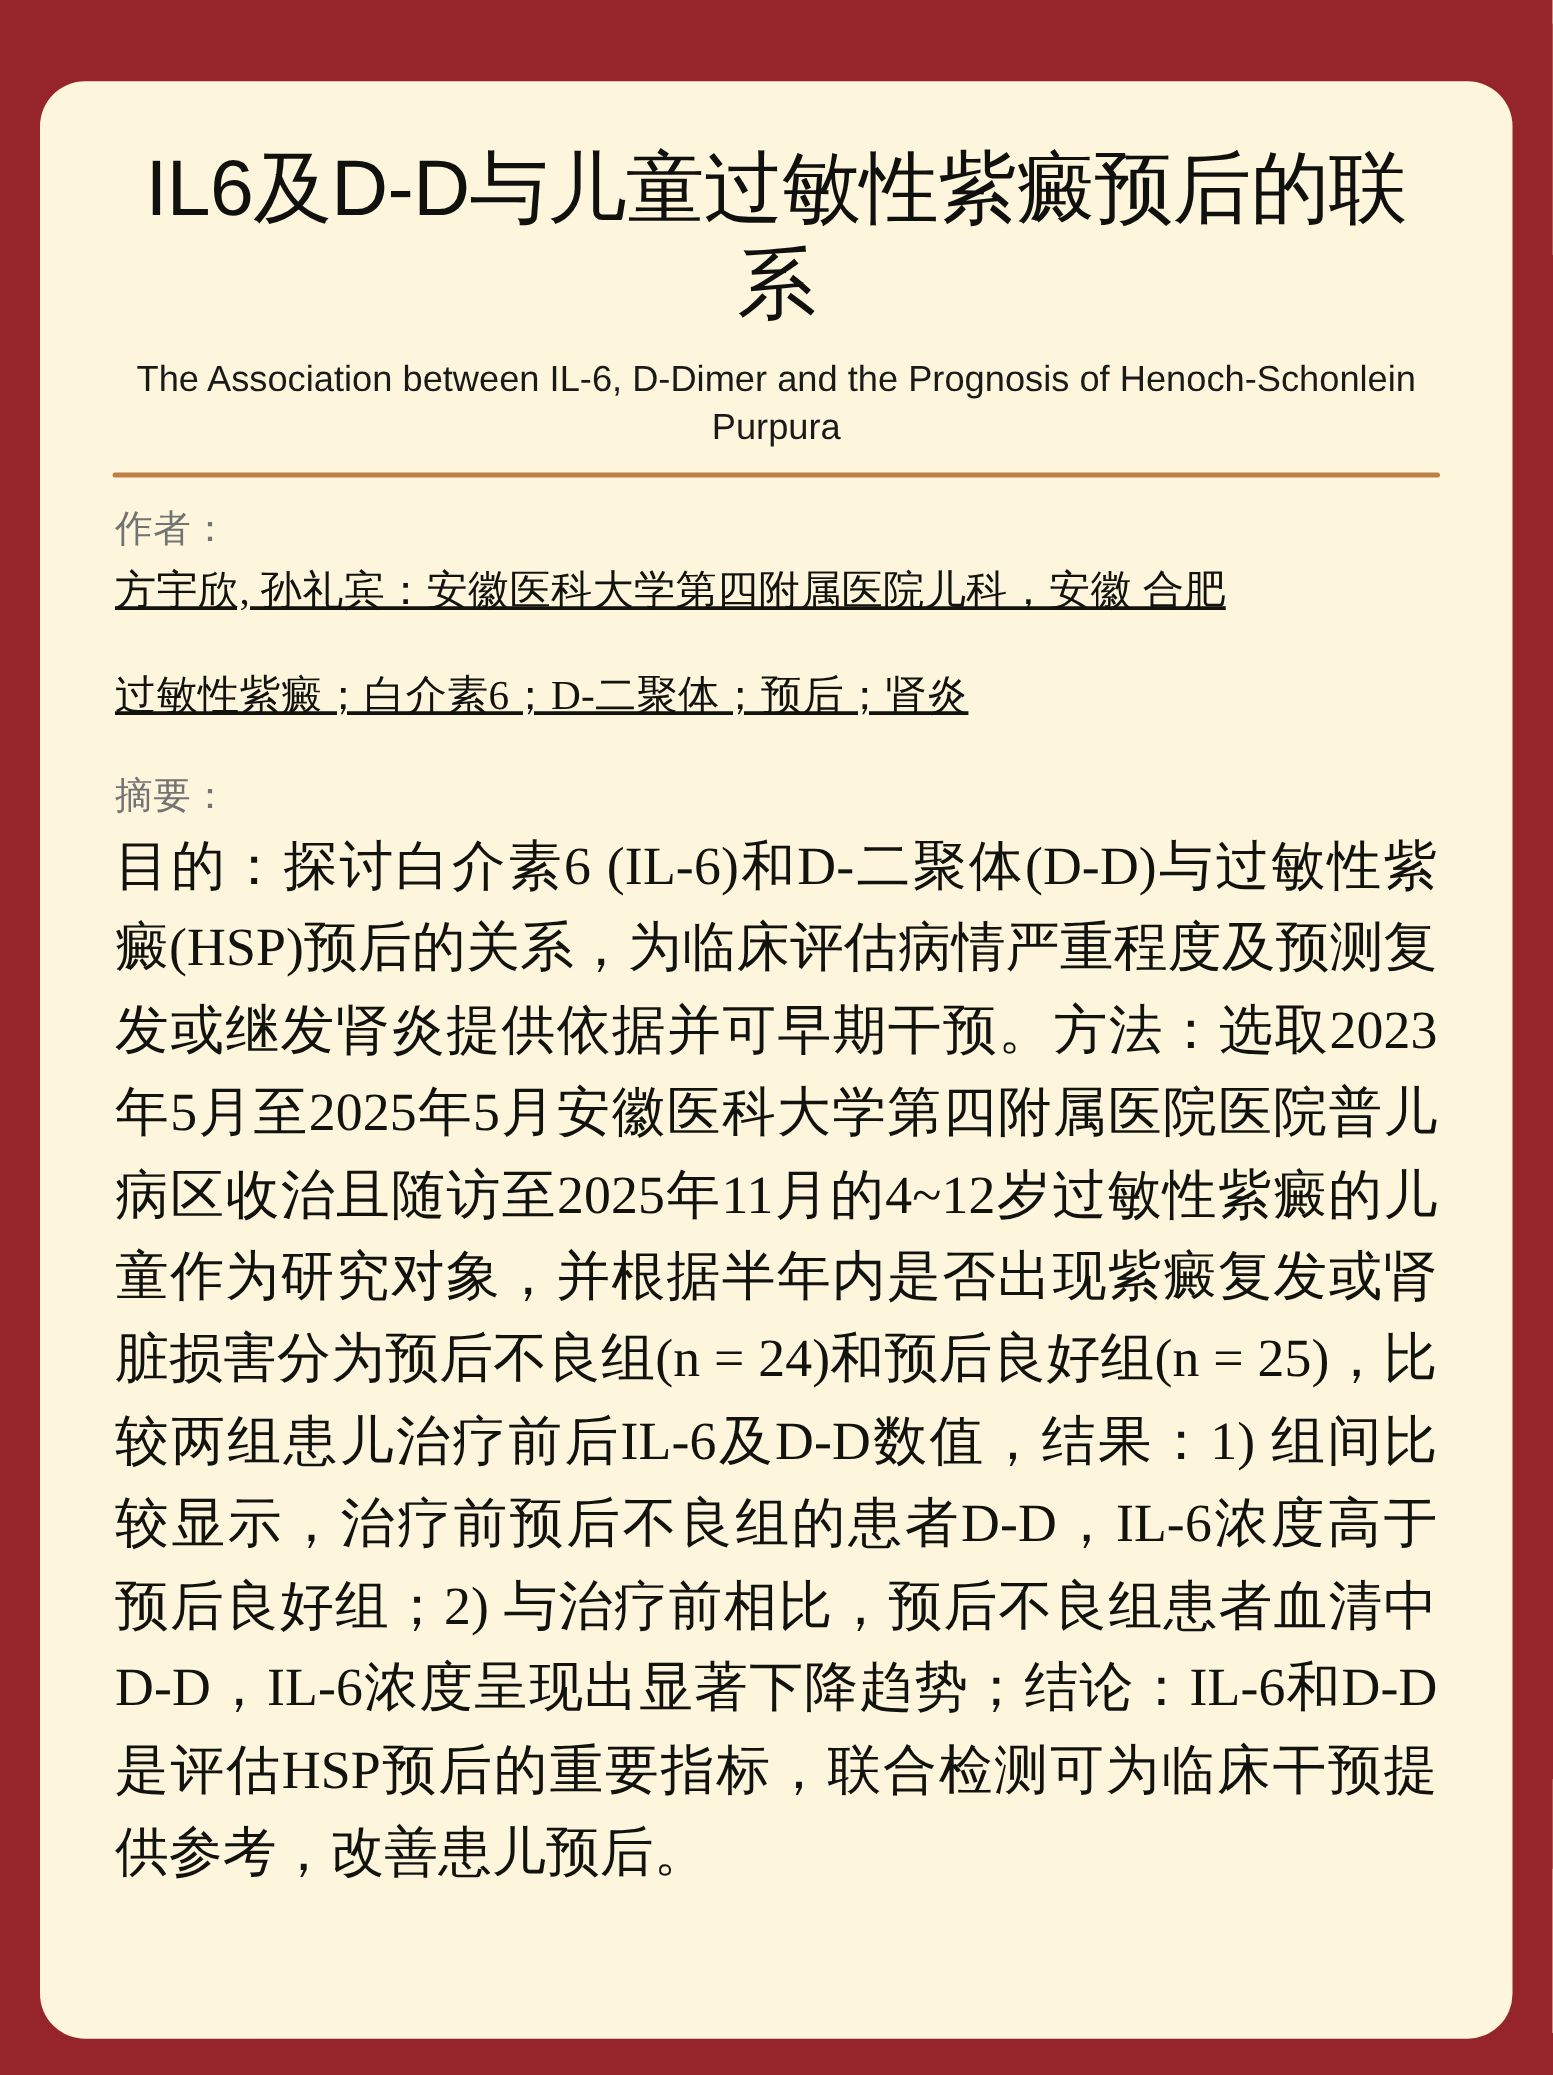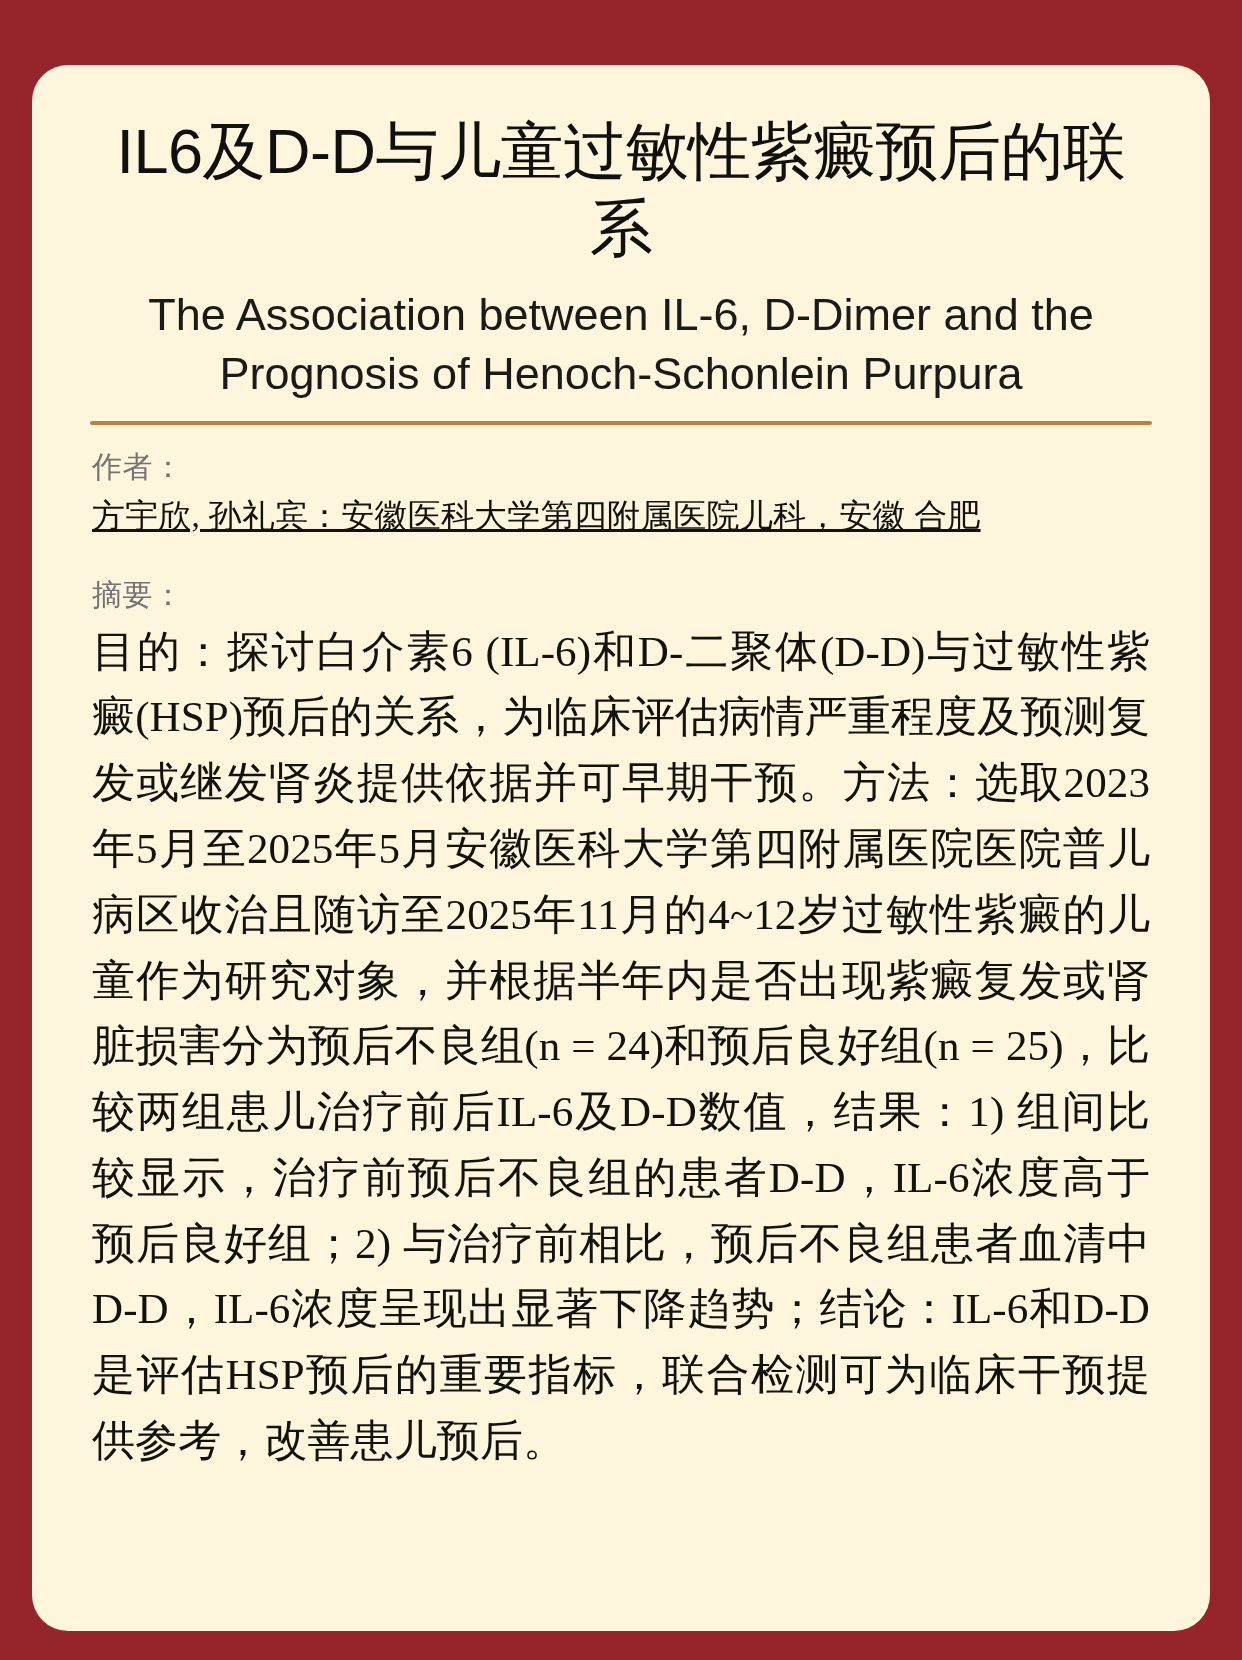--- a/index.html
+++ b/index.html
@@ -49,21 +49,21 @@
     font-size: 63px;
     line-height: 1.22;
     font-weight: 400;
     color: #10100E;
     letter-spacing: -0.5px;
     margin: 14px 0 0 0;
   }
 
   .title-en {
     font-family: "Liberation Sans", "DejaVu Sans", sans-serif;
-    font-size: 45px;
+    font-size: 29px;
     line-height: 1.32;
     font-weight: 400;
     color: #1A1A18;
     margin: 18px 0 0 0;
     padding: 0 6px;
   }
 
   .divider {
     height: 4px;
     background: #BE7F47;
@@ -130,20 +130,21 @@
     <div class="divider"></div>
 
     <div class="body-area">
 
       <div class="section">
         <div class="section-label">作者：</div>
         <div class="section-text">方宇欣, 孙礼宾：安徽医科大学第四附属医院儿科，安徽 合肥</div>
       </div>
 
       <div class="section">
+        <div class="section-text">过敏性紫癜；白介素6；D-二聚体；预后；肾炎</div>
       </div>
 
       <div class="section">
         <div class="section-label">摘要：</div>
         <div class="abstract-text">目的：探讨白介素6 (IL-6)和D-二聚体(D-D)与过敏性紫癜(HSP)预后的关系，为临床评估病情严重程度及预测复发或继发肾炎提供依据并可早期干预。方法：选取2023年5月至2025年5月安徽医科大学第四附属医院医院普儿病区收治且随访至2025年11月的4~12岁过敏性紫癜的儿童作为研究对象，并根据半年内是否出现紫癜复发或肾脏损害分为预后不良组(n = 24)和预后良好组(n = 25)，比较两组患儿治疗前后IL-6及D-D数值，结果：1) 组间比较显示，治疗前预后不良组的患者D-D，IL-6浓度高于预后良好组；2) 与治疗前相比，预后不良组患者血清中D-D，IL-6浓度呈现出显著下降趋势；结论：IL-6和D-D是评估HSP预后的重要指标，联合检测可为临床干预提供参考，改善患儿预后。</div>
       </div>
 
     </div>
   </div>
 </div>

